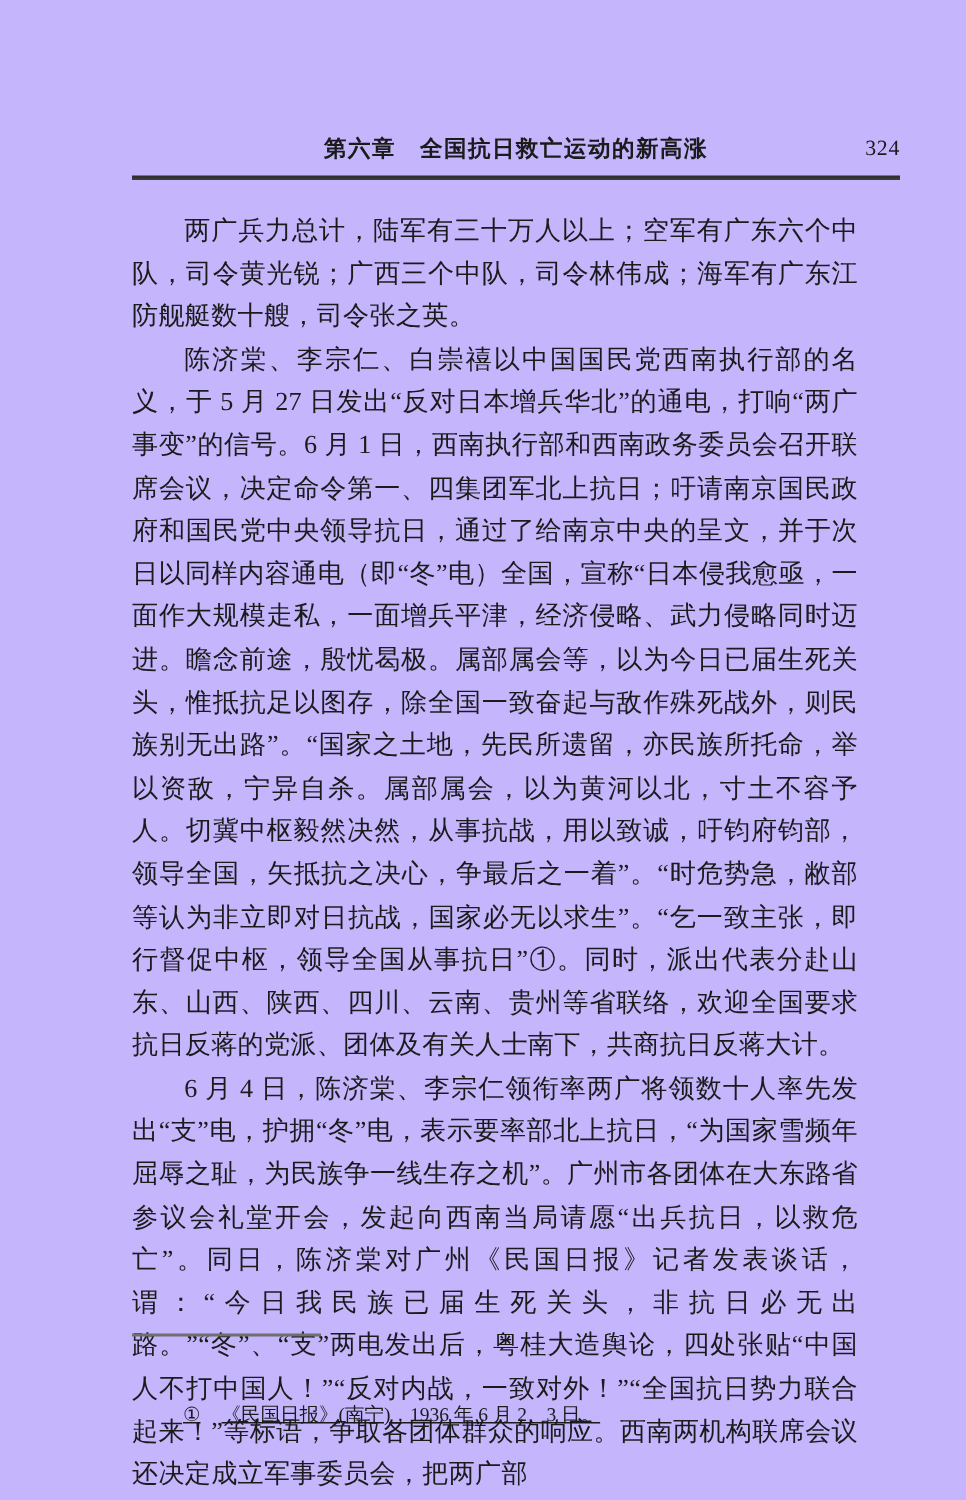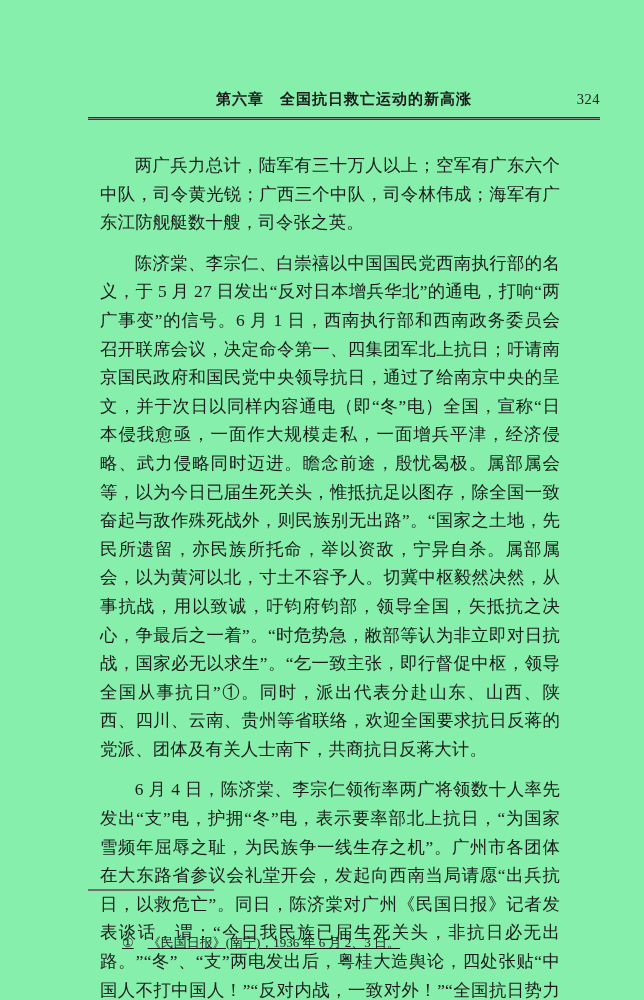--- a/index.html
+++ b/index.html
@@ -4,21 +4,21 @@
 <style>
   html, body {
     margin: 0;
     padding: 0;
     background: #e8e8e6;
   }
   .page {
     position: relative;
     width: 644px;
     height: 1000px;
-    background: #86efac;
+    background: #c4b5fd;
     overflow: hidden;
     font-family: "Liberation Serif", "DejaVu Serif", serif;
     color: #1b1b1b;
   }
   
   .running-head {
     position: absolute;
     top: 90px;
     left: 88px;
     width: 512px;
@@ -55,21 +55,21 @@
     top: 139px;
     left: 88px;
     width: 484px;
     font-size: 17.4px;
     line-height: 28.6px;
     text-align: justify;
     text-justify: inter-ideograph;
     letter-spacing: 0.2px;
   }
   .body-text p {
-    margin: 12px;
+    margin: 0;
     text-indent: 2em;
   }
   
   .footnote-rule {
     position: absolute;
     top: 889px;
     left: 88px;
     width: 126px;
     height: 2px;
     background: #6f6f6f;

